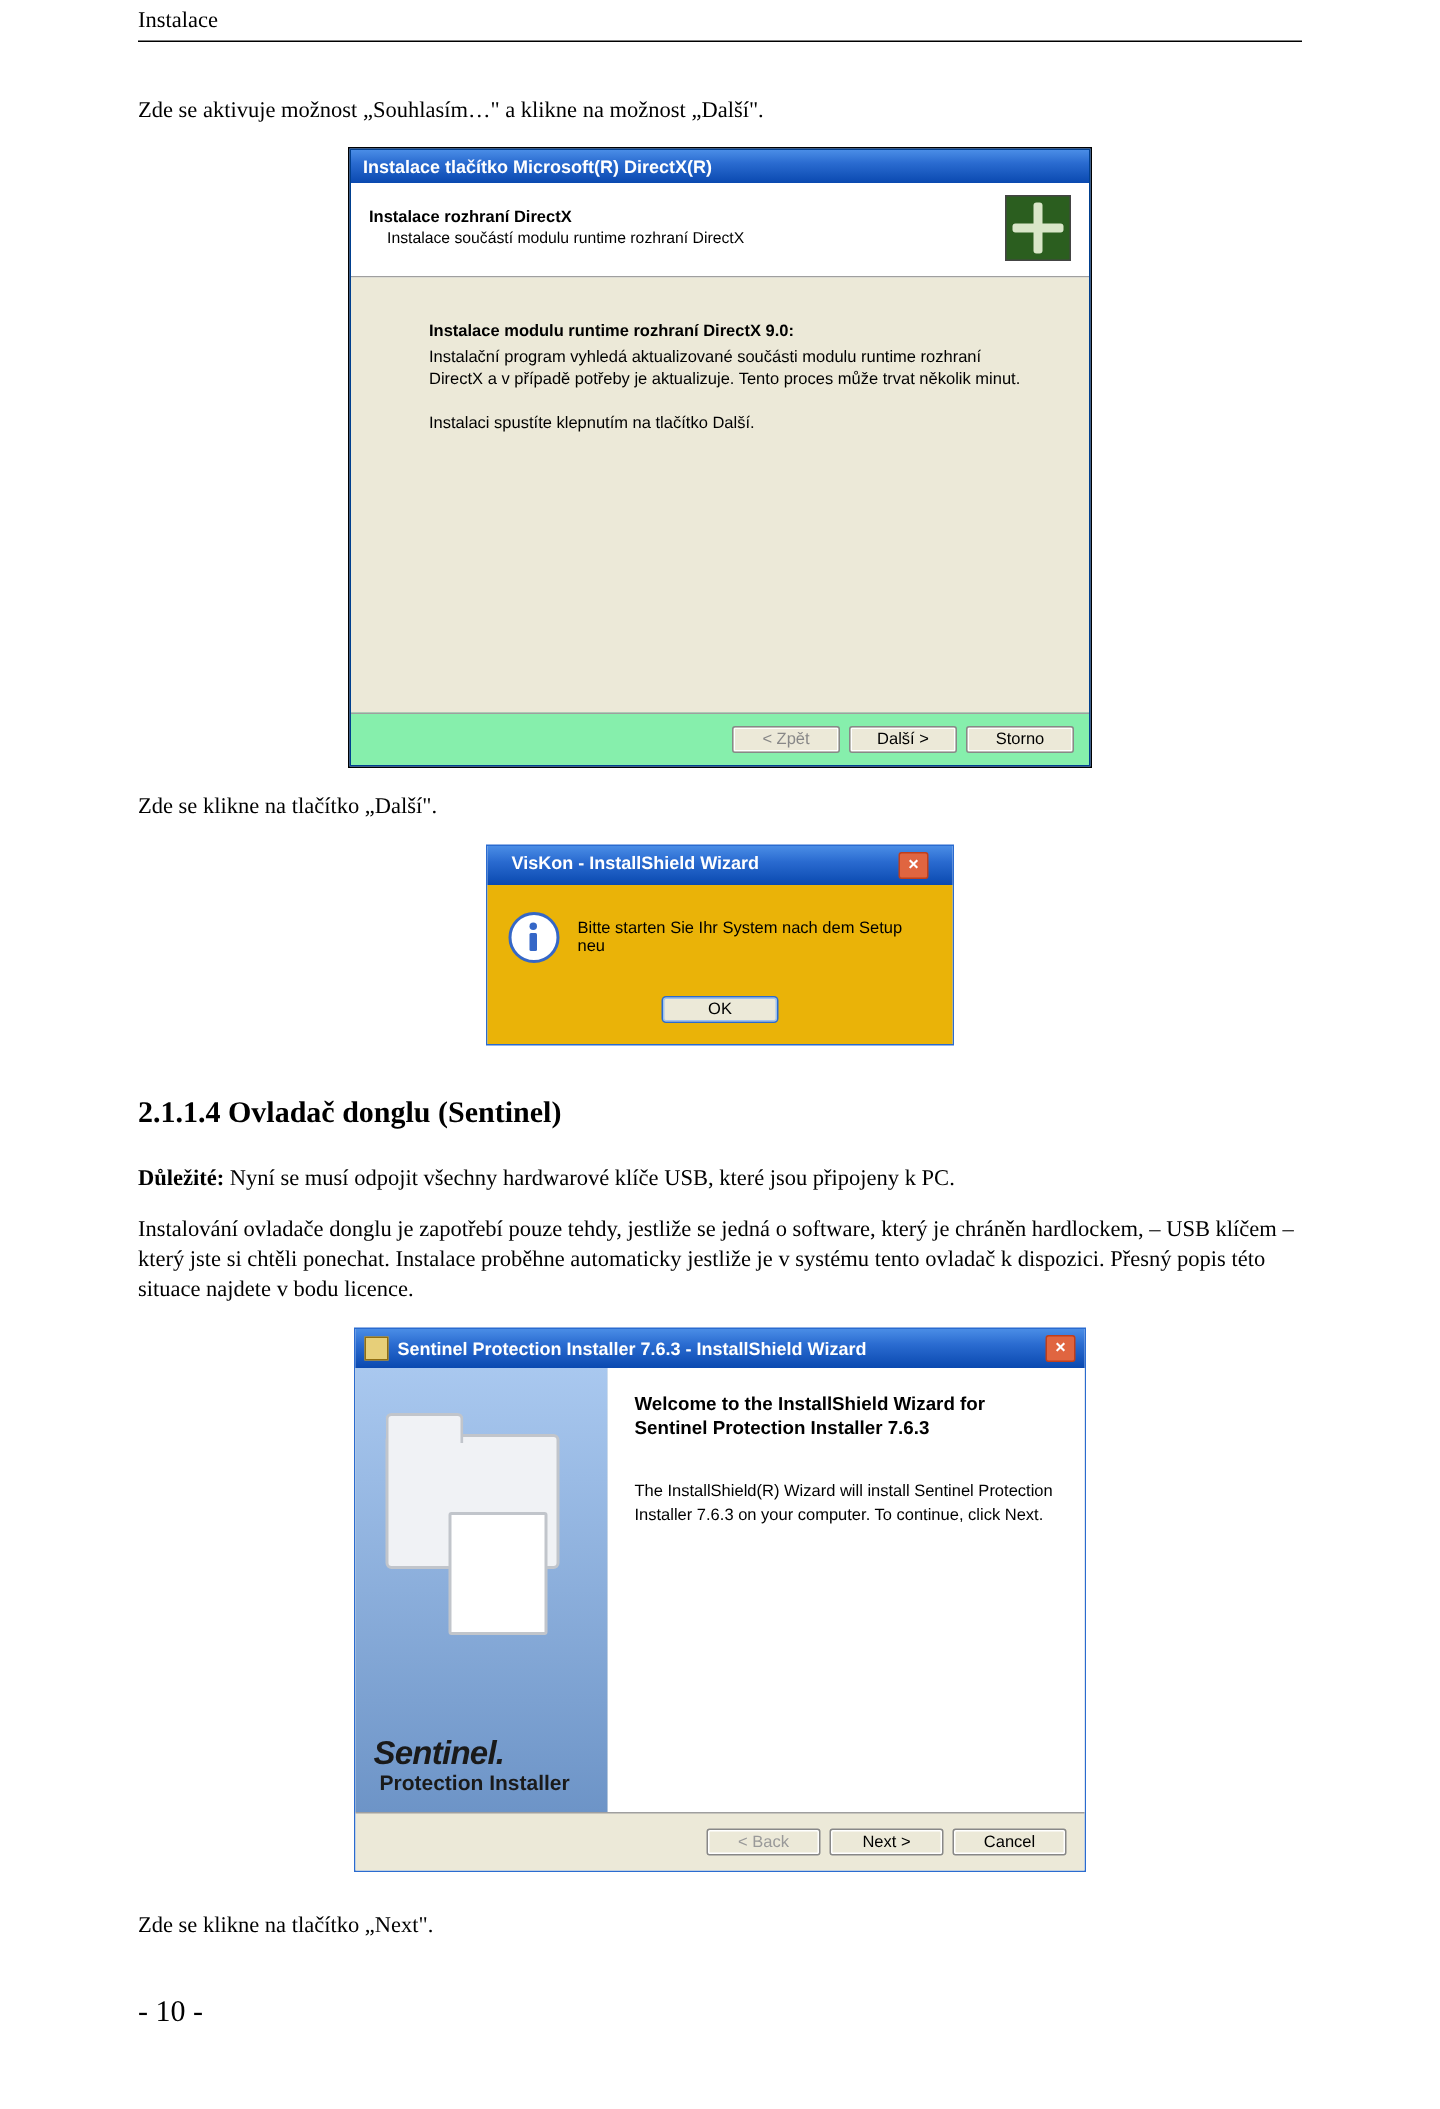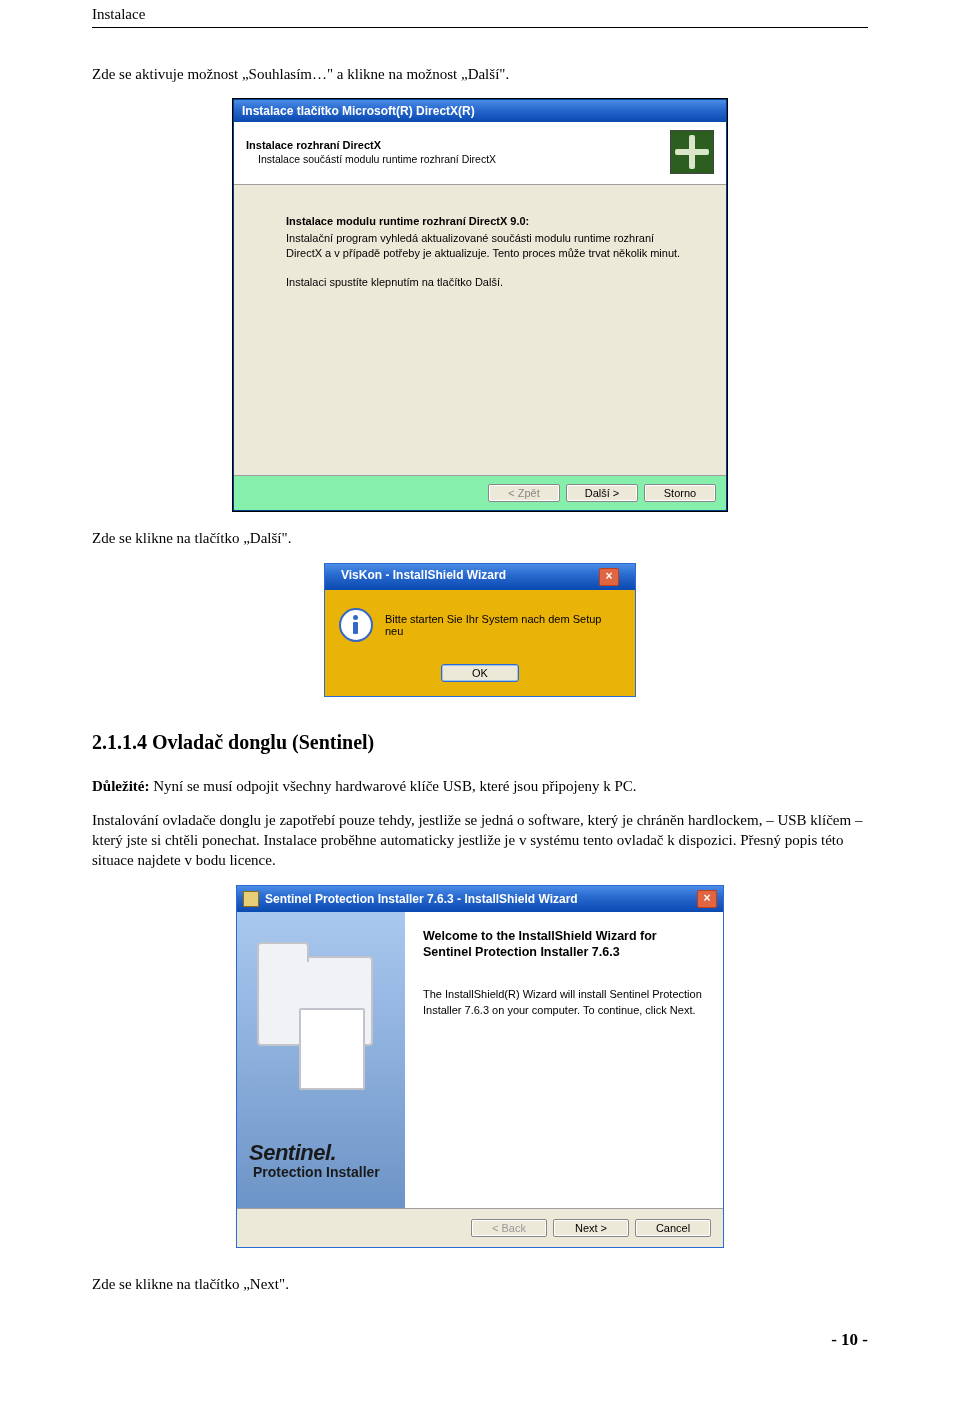--- a/index.html
+++ b/index.html
@@ -237,21 +237,21 @@
     background:#f0f2f5; border:2px solid #c1c5cb;
     border-bottom:none; border-radius:4px 4px 0 0;
   }
   .sn-doc {
     position:absolute; left:62px; top:96px;
     width:62px; height:78px;
     background:#fff; border:2px solid #c1c5cb;
     border-radius:2px;
   }
   .sn-logo {
-    position:absolute; left:12px; bottom:28px;
+    position:absolute; left:12px; bottom:12px;
     color:#1a1a1a;
     font-family: Arial, sans-serif;
   }
   .sn-logo .l1 { font-size: 22px; font-weight: bold; font-style: italic; letter-spacing: -0.5px;}
   .sn-logo .l2 { font-size: 14px; font-weight: bold; margin-top: -2px; margin-left: 4px;}
   .sn-right {
     flex: 1;
     background: #fff;
     padding: 16px 18px 12px 18px;
     display: flex;
@@ -284,24 +284,23 @@
     border-radius: 2px;
     box-shadow: 0 0 0 1px #fff inset;
     text-align: center;
     font-size: 11px;
     cursor: pointer;
   }
   .sn-btn.disabled { color: #999; cursor: default; }
   .dx-btn-disabled { color:#888; }
 
   .page-num {
-    text-align: right;
+    text-align: left;
     margin: 36px 0 6px 0;
-    font-size: 17px;
-    font-weight: bold;
+    font-size: 20px;
   }
 </style>
 </head>
 <body>
 
 <div class="page">
 
   <div class="doc-header">Instalace</div>
   <hr class="doc-hr">
 

